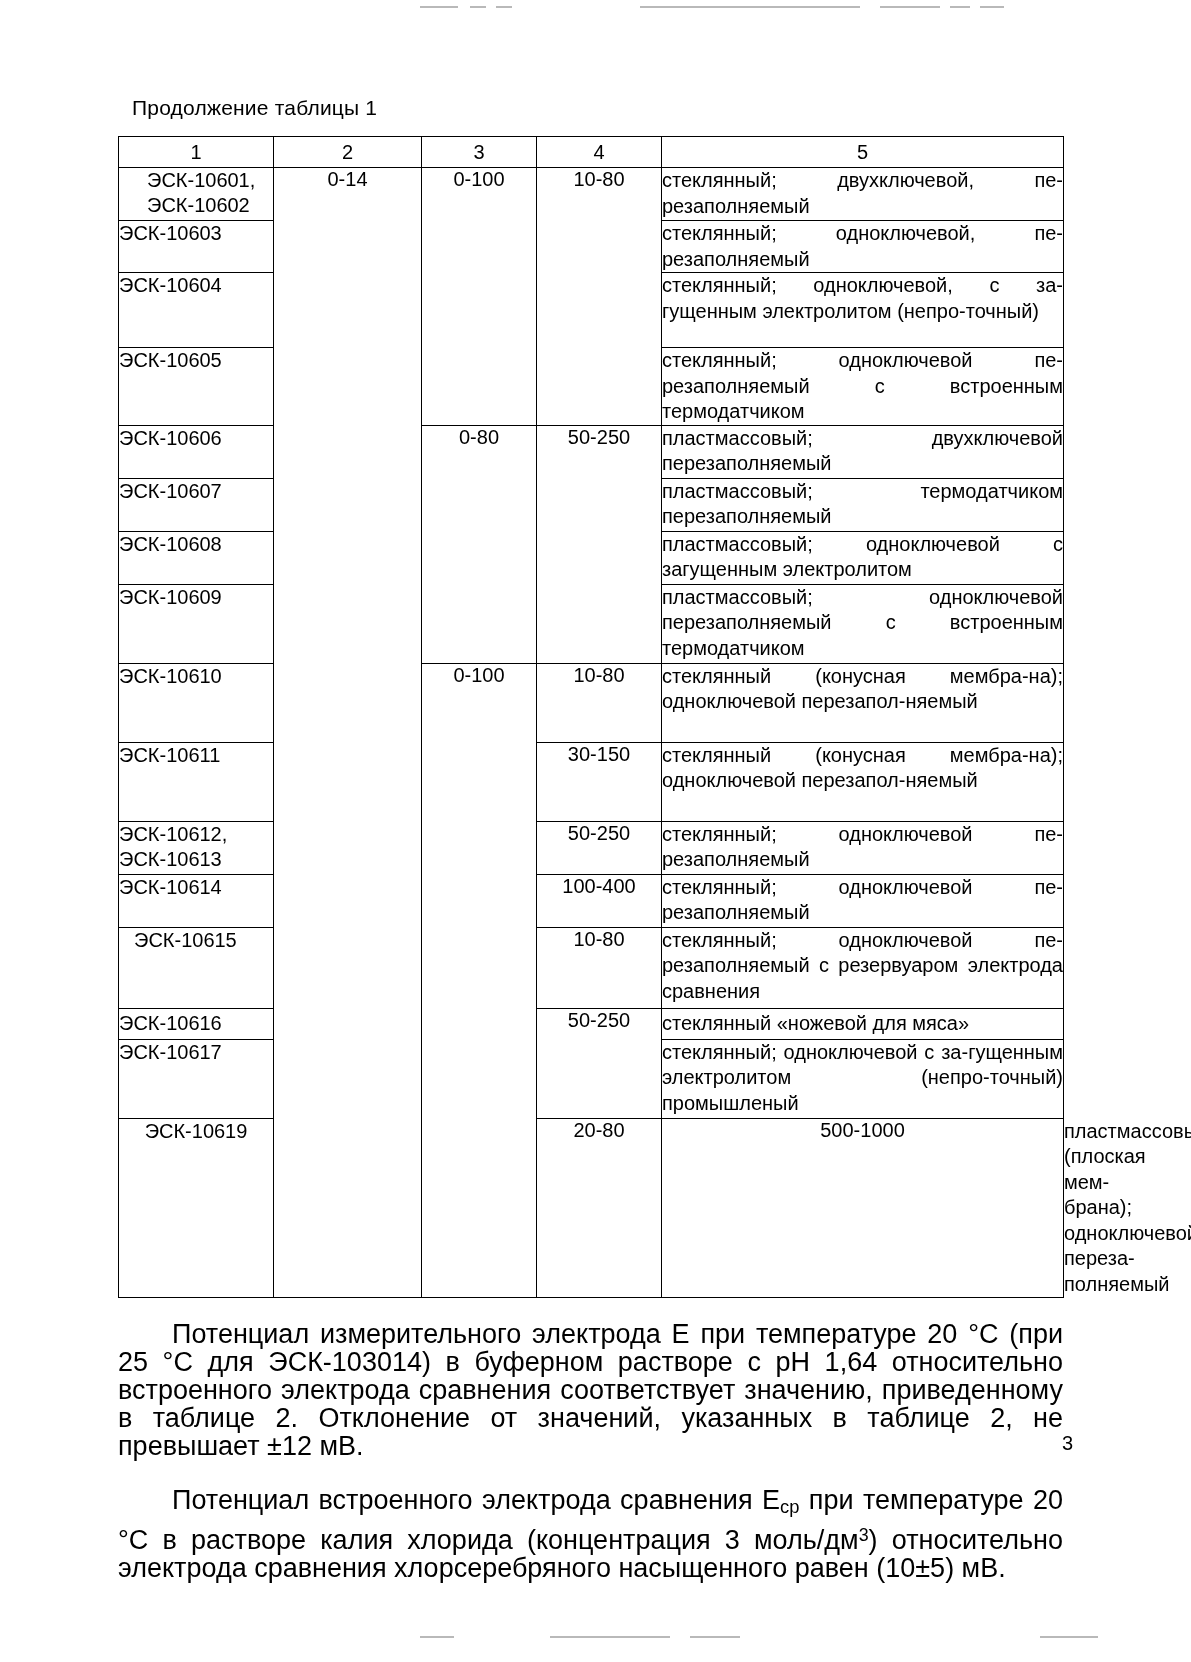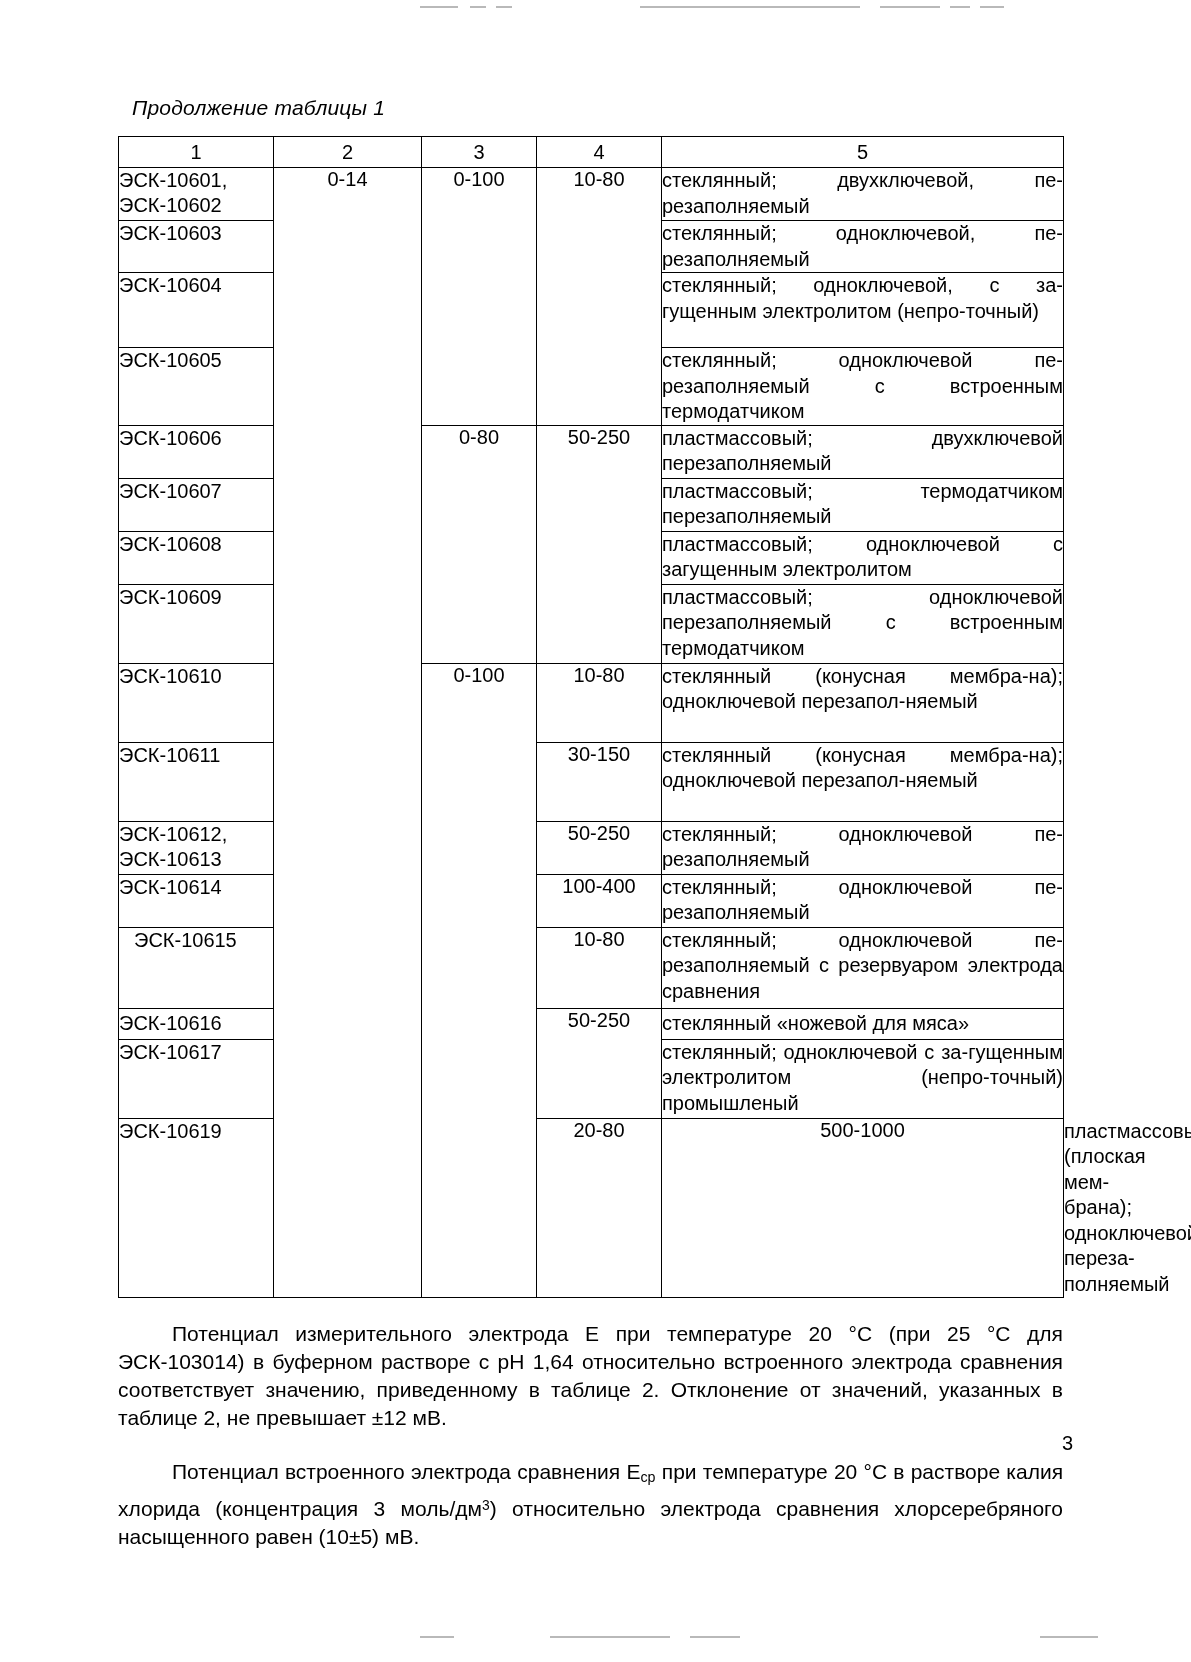--- a/index.html
+++ b/index.html
@@ -35,21 +35,20 @@
   }
 
   .content {
     position: absolute;
     left: 118px;
     top: 96px;
     width: 945px;
   }
 
   .caption {
-    font-style: italic;
     font-size: 21px;
     letter-spacing: 0.2px;
     margin: 0 0 16px 14px;
   }
 
   table.spec {
     border-collapse: collapse;
     width: 945px;
     table-layout: fixed;
   }
@@ -89,21 +88,21 @@
     padding: 5px 7px 6px 7px;
     font-size: 20px;
     line-height: 25.5px;
     text-align: justify;
     text-align-last: left;
     vertical-align: top;
     hyphens: none;
   }
 
   p.body {
-    font-size: 21px;
+    font-size: 27px;
     line-height: 28px;
     text-align: justify;
     text-indent: 54px;
     margin: 22px 0 0 0;
   }
   p.body.second { margin-top: 26px; }
   sub { font-size: 0.68em; vertical-align: -0.22em; }
   sup { font-size: 0.66em; vertical-align: 0.45em; }
 
   .pageno {
@@ -144,21 +143,21 @@
 
         <tr class="hdr">
           <td>1</td>
           <td>2</td>
           <td>3</td>
           <td>4</td>
           <td>5</td>
         </tr>
 
         <tr>
-          <td class="name" style="height:52px;">
+          <td class="name" style="height:52px;padding-left:28px;">
             <span style="white-space:pre-line;">ЭСК-10601,
 ЭСК-10602</span>
           </td>
           <td class="num" rowspan="16">0-14</td>
           <td class="num" rowspan="4">0-100</td>
           <td class="num" rowspan="4">10-80</td>
           <td class="desc">стеклянный; двухключевой, пе-резаполняемый</td>
         </tr>
 
         <tr>
@@ -237,21 +236,21 @@
           <td class="num" rowspan="2">50-250</td>
           <td class="desc" style="padding-top:2px;padding-bottom:2px;">стеклянный «ножевой для мяса»</td>
         </tr>
 
         <tr>
           <td class="name" style="height:78px;">ЭСК-10617</td>
           <td class="desc">стеклянный; одноключевой с за-гущенным электролитом (непро-точный) промышленый</td>
         </tr>
 
         <tr>
-          <td class="name" style="height:78px;">ЭСК-10619</td>
+          <td class="name" style="height:78px;text-align:center;">ЭСК-10619</td>
           <td class="num">20-80</td>
           <td class="num">500-1000</td>
           <td class="desc">пластмассовый (плоская мем-брана); одноключевой переза-полняемый</td>
         </tr>
 
       </tbody>
     </table>
 
     <p class="body">Потенциал измерительного электрода E при температуре 20 °C (при 25 °C для ЭСК-103014) в буферном растворе с pH 1,64 относительно встроенного электрода сравнения соответствует значению, приведенному в таблице 2. Отклонение от значений, указанных в таблице 2, не превышает ±12 мВ.</p>
 

